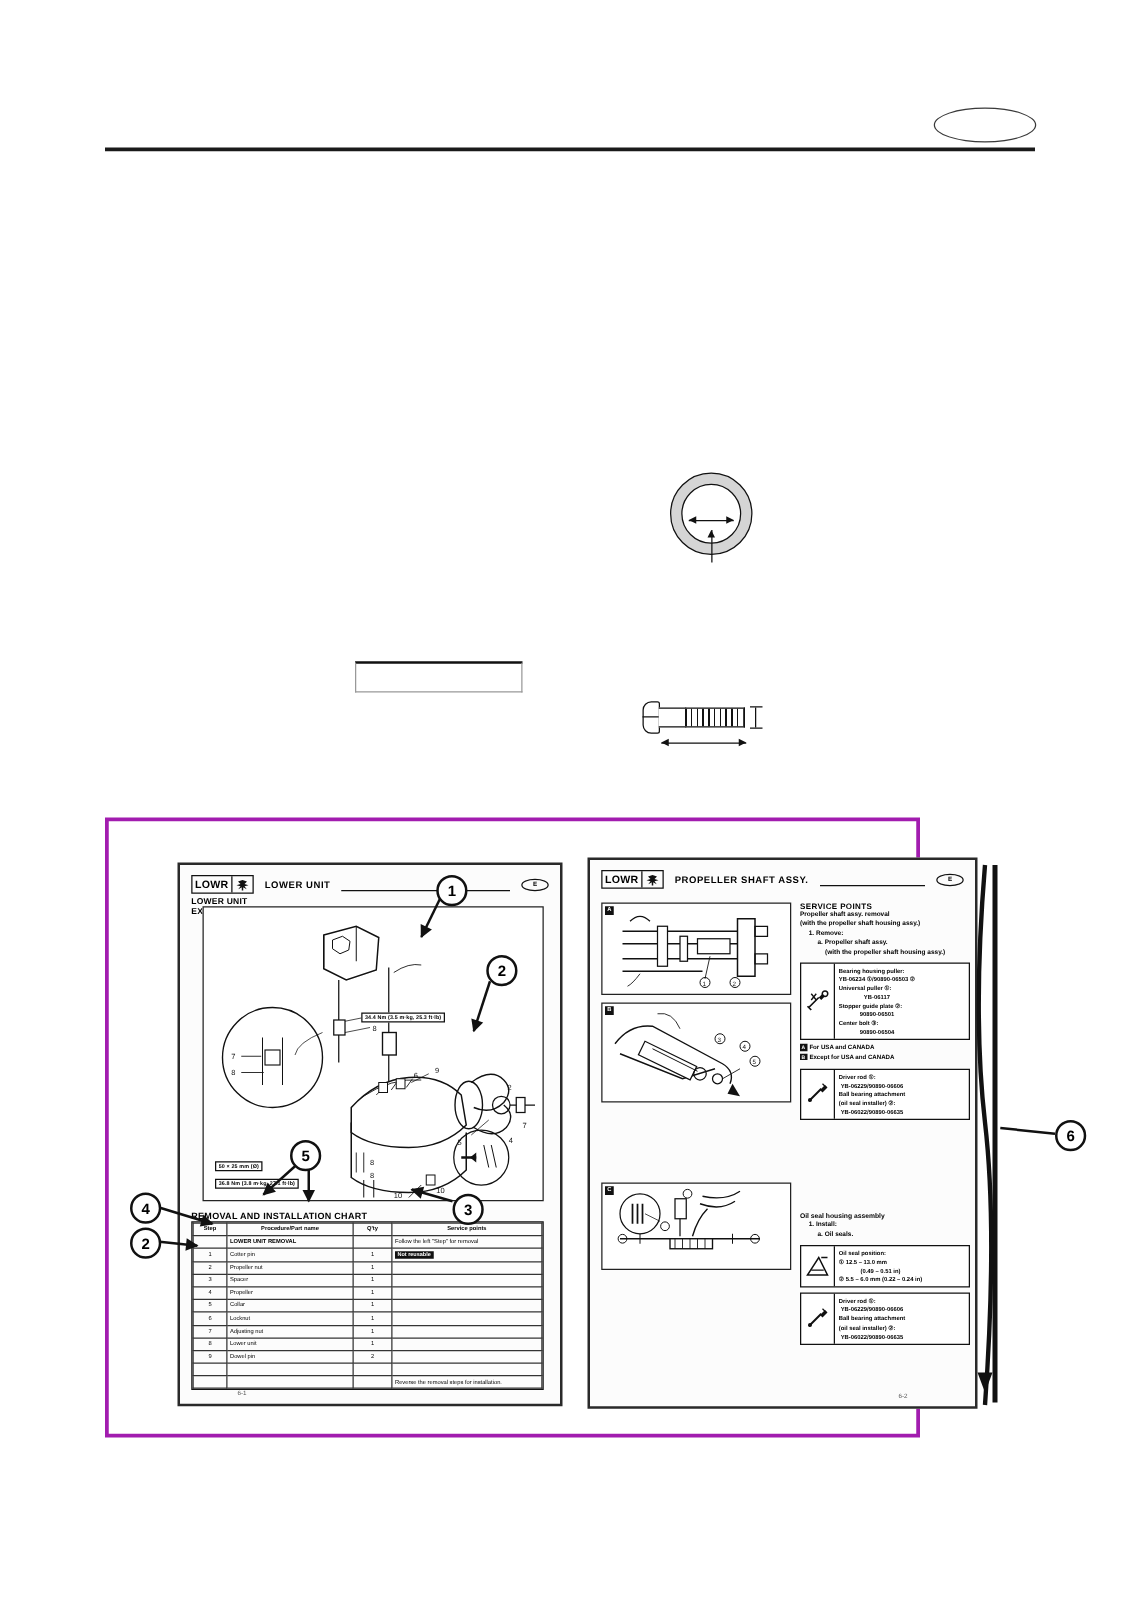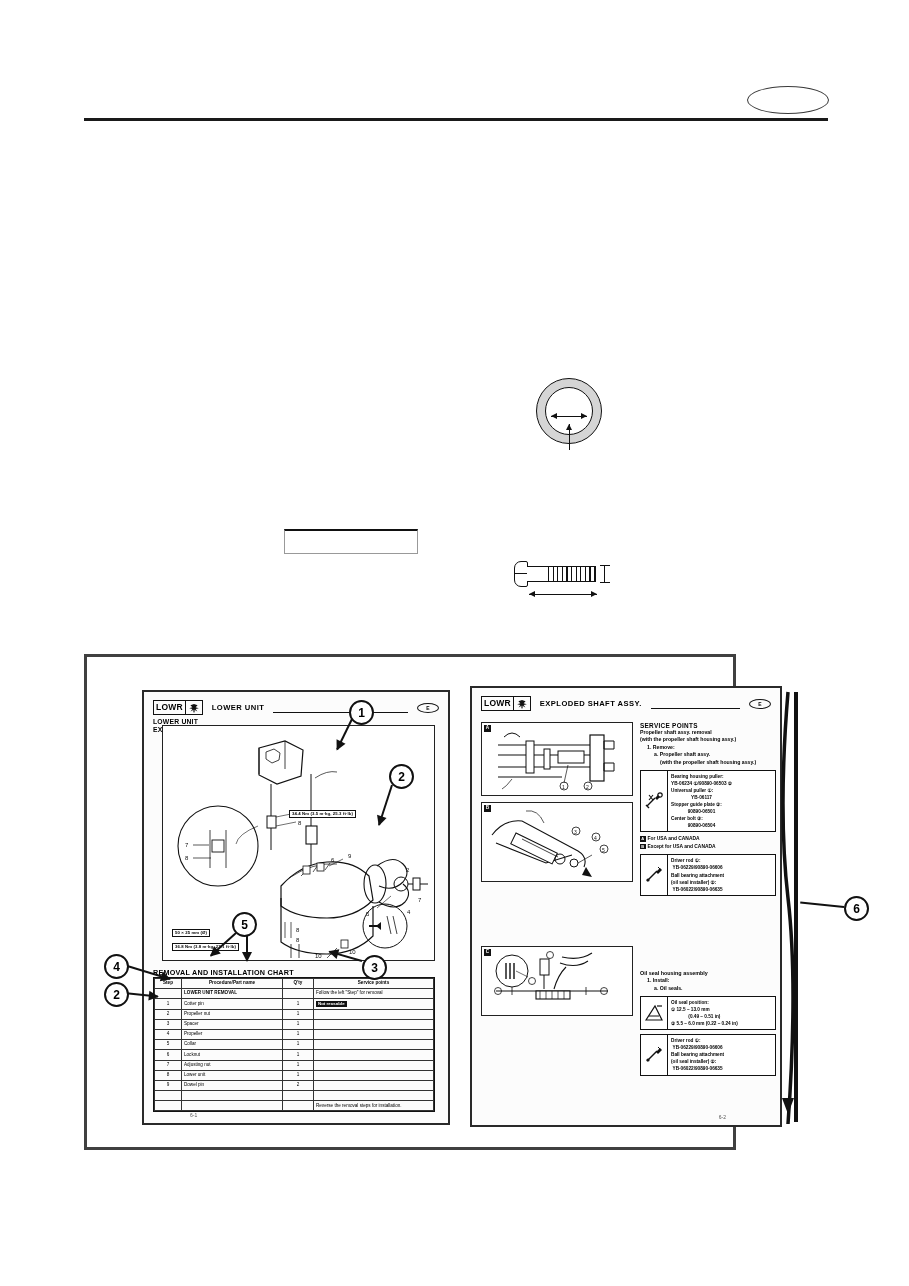--- a/index.html
+++ b/index.html
@@ -31,21 +31,21 @@
      background-image:repeating-linear-gradient(to right,#111 0 1.3px,#fff 1.3px 4.6px);}
   .bolt-vdim{position:absolute;left:90px;top:10px;width:1px;height:16px;background:#111;}
   .bolt-vtick-t{position:absolute;left:86px;top:9px;width:10px;height:0;border-top:1.3px solid #111;}
   .bolt-vtick-b{position:absolute;left:86px;top:26px;width:10px;height:0;border-top:1.3px solid #111;}
   .bolt-hdim{position:absolute;left:15px;top:38px;width:68px;height:1px;background:#111;}
   .bolt-hdim:before,.bolt-hdim:after{content:"";position:absolute;top:-3px;border-top:3.5px solid transparent;border-bottom:3.5px solid transparent;}
   .bolt-hdim:before{left:0;border-right:6px solid #111;}
   .bolt-hdim:after{right:0;border-left:6px solid #111;}
 
   
-  .scan{position:absolute;left:84px;top:654px;width:652px;height:496px;border:3px solid #404040;background:#fff;box-sizing:border-box;}
+  .scan{position:absolute;left:84px;top:654px;width:652px;height:496px;border:3px solid #a21caf;background:#fff;box-sizing:border-box;}
   .scan-inner{position:absolute;inset:7px;background:#fff;}
 
   .mpage{position:absolute;background:#fcfcfc;border:2px solid #2a2a2a;box-sizing:border-box;}
   .mpage.left{left:48px;top:26px;width:308px;height:435px;}
   .mpage.right{left:376px;top:22px;width:312px;height:441px;}
   .mpage .pad{position:absolute;inset:0;padding:8px 9px;}
 
   .hdr{display:flex;align-items:center;gap:5px;}
   .lowr-tag{display:flex;align-items:stretch;border:1.5px solid #111;height:13px;}
   .lowr-tag .txt{font-size:8.5px;font-weight:700;letter-spacing:.2px;padding:0 2px;display:flex;align-items:center;line-height:1;}
@@ -322,21 +322,21 @@
       <div class="hdr">
         <div class="lowr-tag">
           <div class="txt">LOWR</div>
           <div class="ico">
             <svg width="12" height="10" viewBox="0 0 12 10">
                   <path d="M6 1 L2.4 2.2 L4.4 4.2 L1.2 5.2 L4.4 6 L2.6 8.4 L6 6.6 L9.4 8.4 L7.6 6 L10.8 5.2 L7.6 4.2 L9.6 2.2 Z" fill="#111"></path>
                   <rect x="5.4" y="5" width="1.2" height="4.4" fill="#111"></rect>
                 </svg>
           </div>
         </div>
-        <div class="hdr-title">EXPLODED SHAFT ASSY.</div>
+        <div class="hdr-title">PROPELLER SHAFT ASSY.</div>
         <div class="hdr-rule"></div>
         <div class="hdr-pill">
               <span>E</span>
             </div>
       </div>
 
       <div class="fig-box" style="left:9px;top:34px;width:150px;height:72px;">
         <div class="fig-tag">A</div>
         <svg width="148" height="70" viewBox="0 0 148 70">
           <g stroke="#111" fill="none" stroke-width="1">

